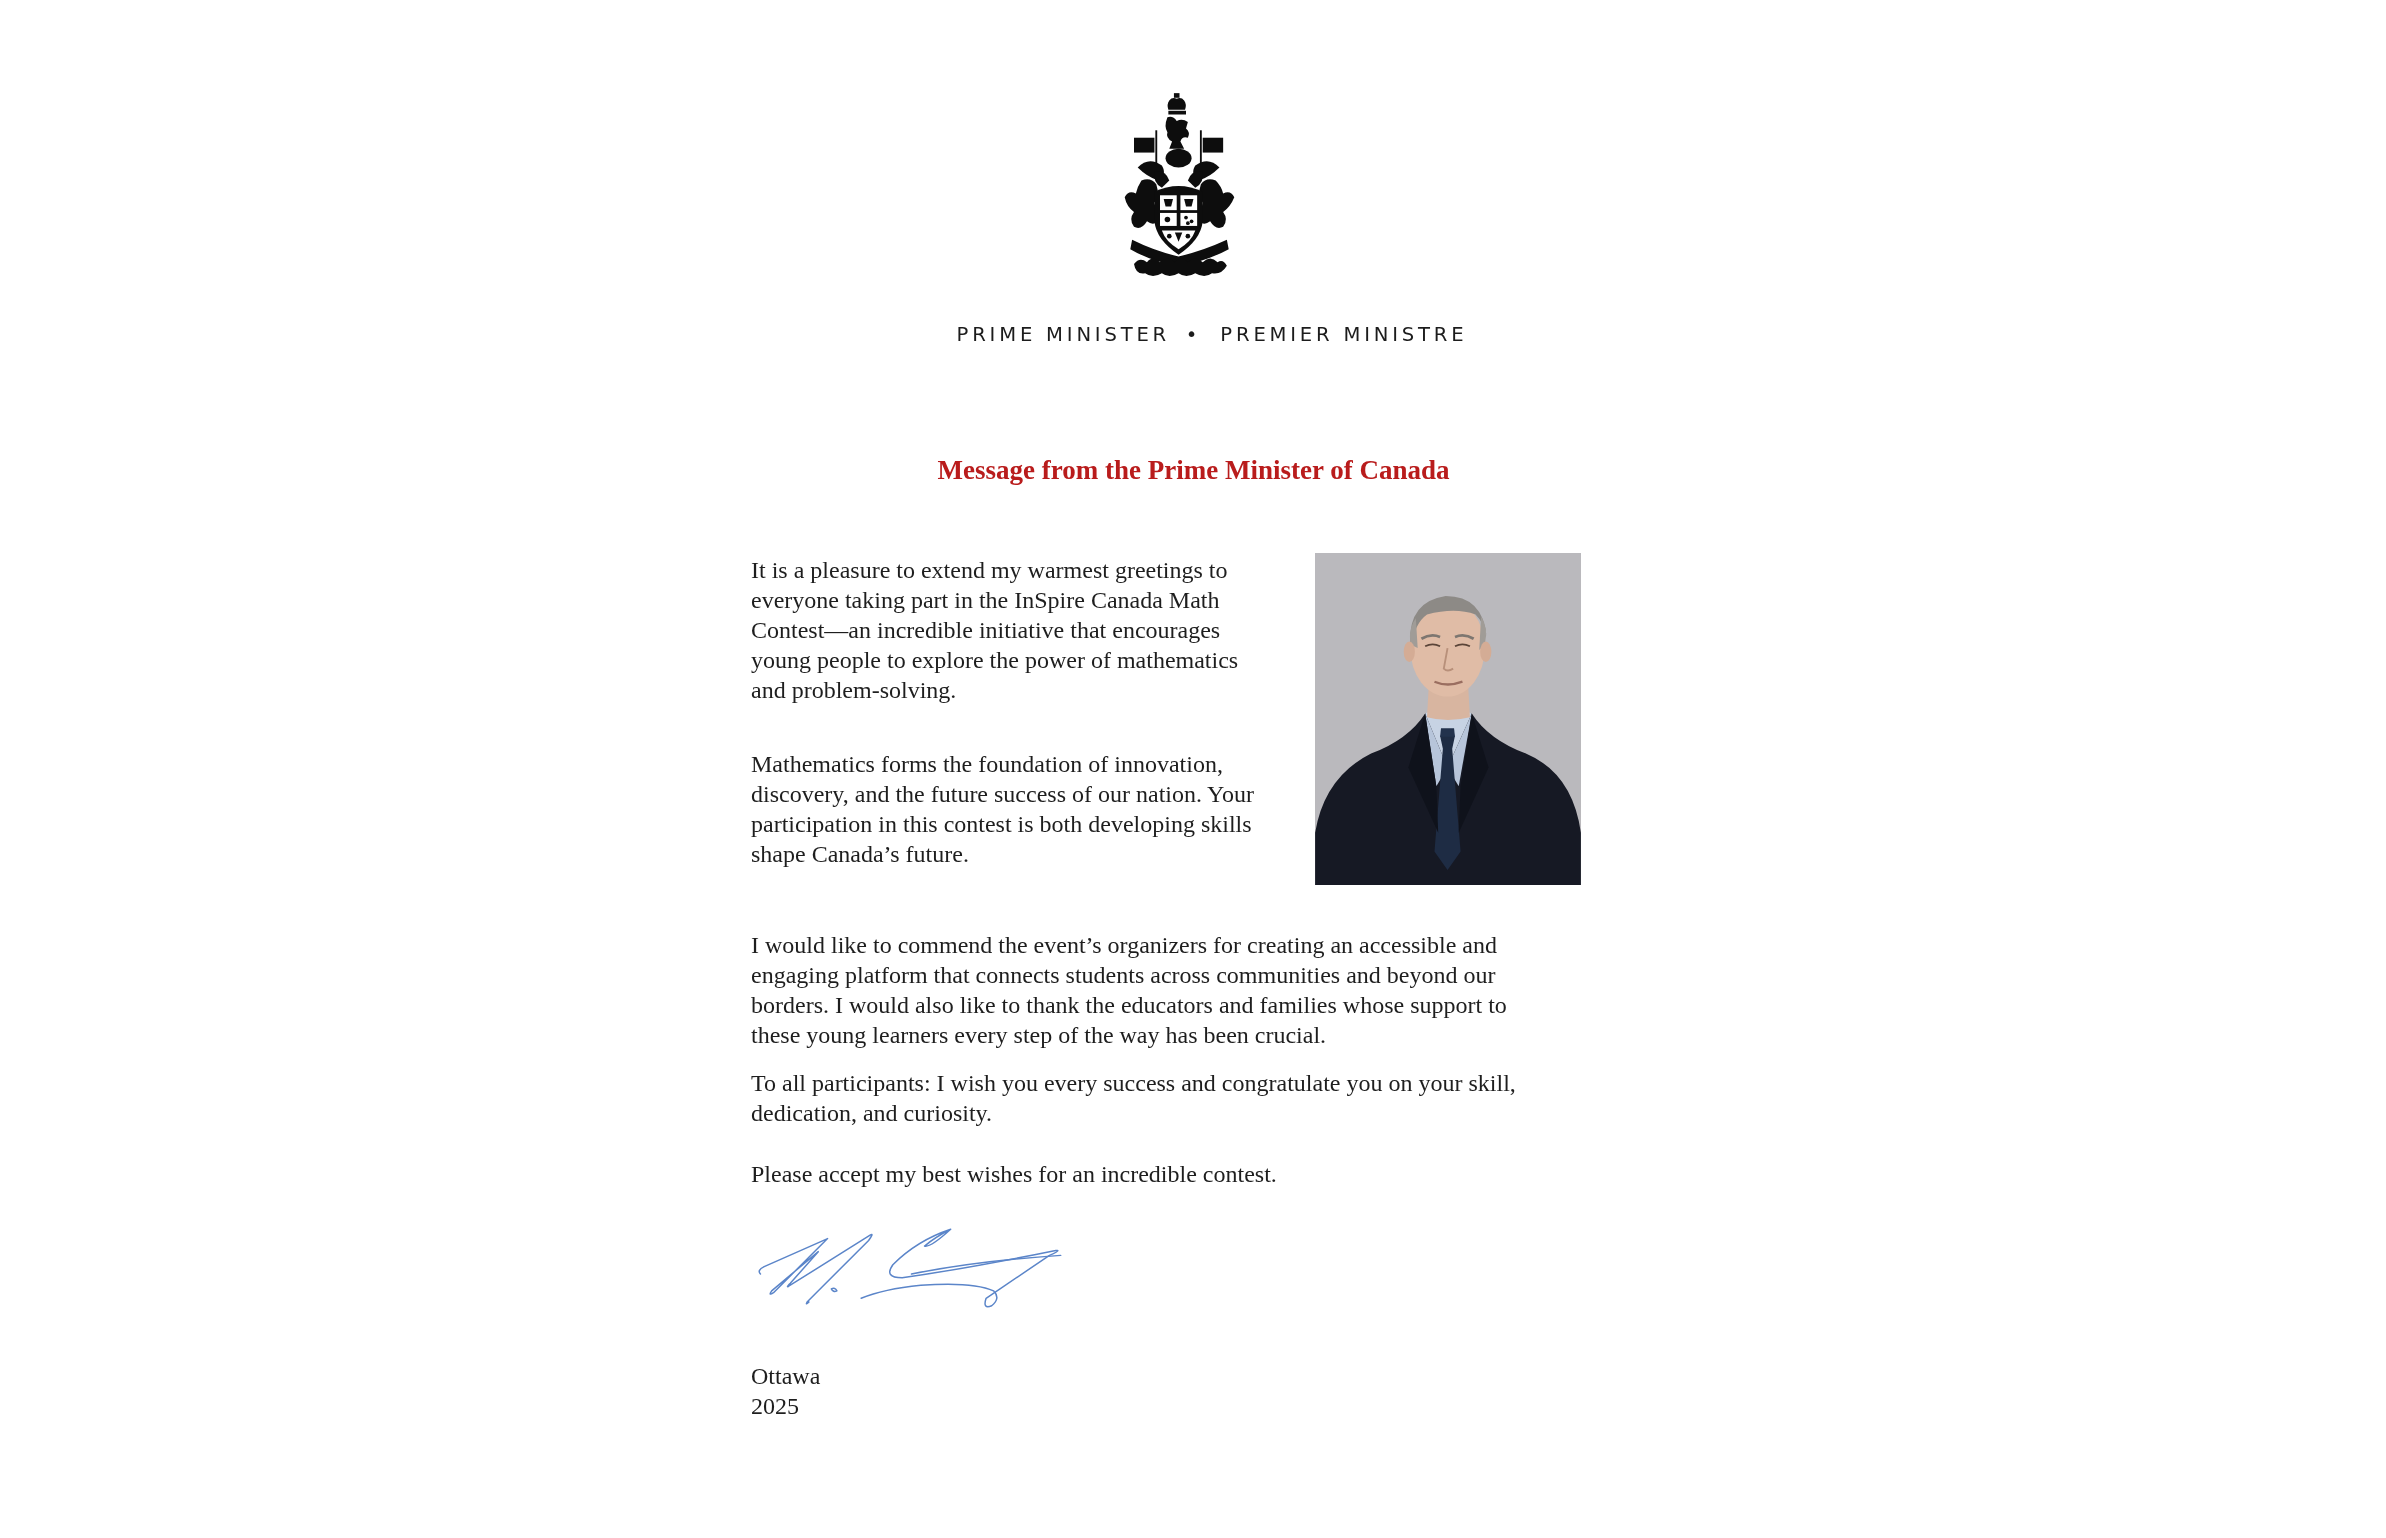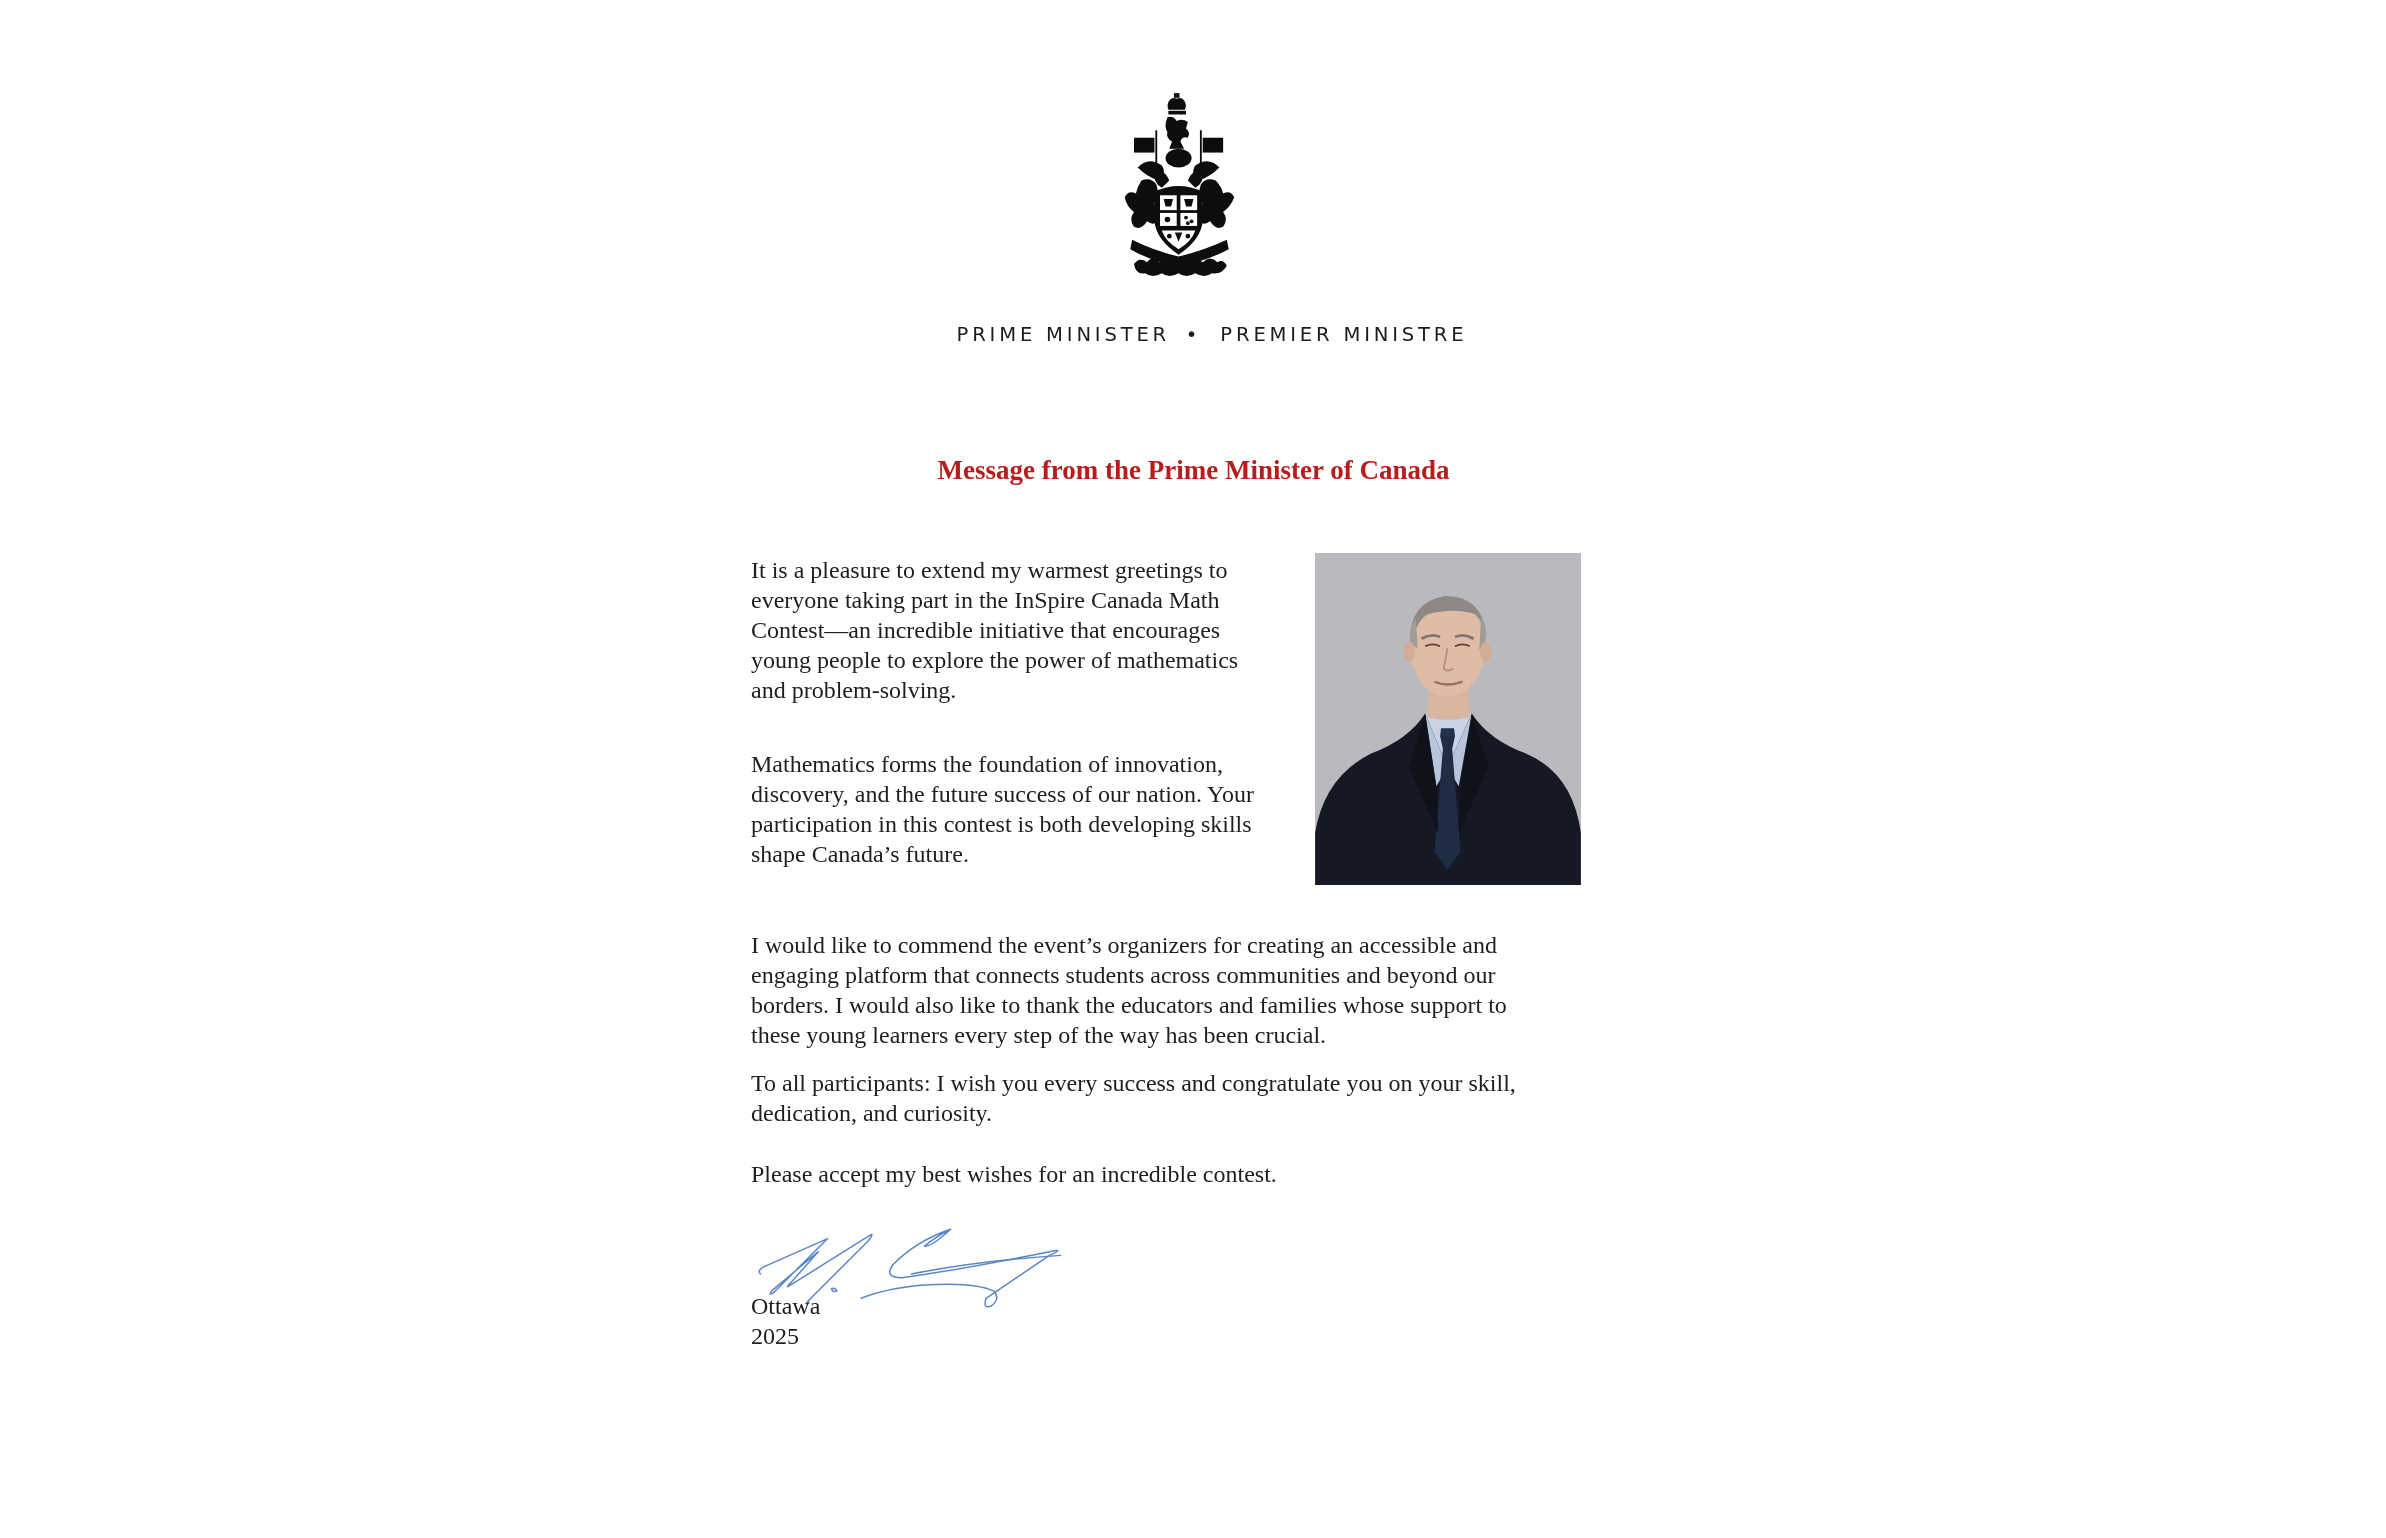--- a/index.html
+++ b/index.html
@@ -83,21 +83,21 @@
     .signature {
       position: absolute;
       left: 753px;
       top: 1216px;
       width: 317px;
       height: 103px;
     }
     .place {
       position: absolute;
       left: 751px;
-      top: 1291px;
+      top: 1361px;
       font-size: 24px;
       line-height: 30px;
       color: #1e1e1e;
     }
     .p-line { display: block; }
   </style>
 </head>
 <body>
 
 <div class="page">

